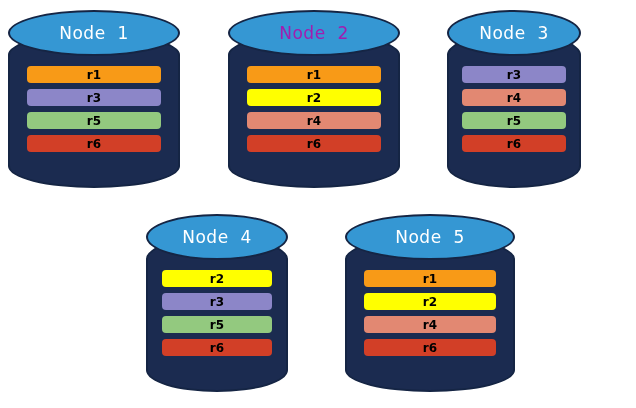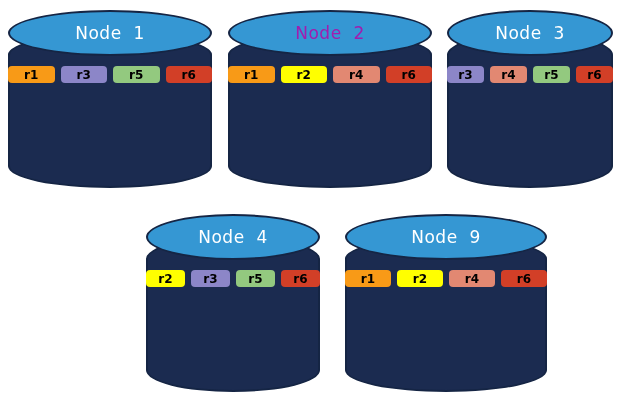--- a/index.html
+++ b/index.html
@@ -18,21 +18,20 @@
   #canvas {
     position: absolute;
     left: 0;
     top: 0;
     width: 636px;
     height: 408px;
   }
 
   .node {
     position: absolute;
-    padding-left: 32px;
   }
 
   
   .cyl-body {
     position: absolute;
     left: 0;
     top: 23px;           
     width: 100%;
     height: calc(100% - 23px);
     background: #1B2B50;
@@ -70,20 +69,21 @@
   }
 
   
   .replicas {
     position: absolute;
     left: 0;
     top: 56px;
     width: 100%;
     z-index: 5;
     display: flex;
+    flex-direction: column;
     align-items: center;
     gap: 6px;
   }
   .replica {
     width: 78%;
     height: 17px;
     border-radius: 4px;
     display: flex;
     align-items: center;
     justify-content: center;
@@ -138,21 +138,21 @@
       <div class="replicas">
         <div class="replica" style="background: rgb(255, 255, 0); color: rgb(0, 0, 0);">r2</div>
         <div class="replica" style="background: rgb(140, 134, 200); color: rgb(0, 0, 0);">r3</div>
         <div class="replica" style="background: rgb(147, 201, 127); color: rgb(0, 0, 0);">r5</div>
         <div class="replica" style="background: rgb(210, 63, 39); color: rgb(0, 0, 0);">r6</div>
       </div>
     </div>
     <div class="node" style="left: 345px; top: 214px; width: 170px; height: 178px;">
       <div class="cyl-body" style="background: rgb(27, 43, 80); border-color: rgb(21, 37, 68);"></div>
       <div class="cyl-top" style="background: rgb(53, 151, 211); border-color: rgb(21, 37, 68);"></div>
-      <div class="cyl-title" style="color: rgb(255, 255, 255);">Node  9</div>
+      <div class="cyl-title" style="color: rgb(255, 255, 255);">Node  5</div>
       <div class="replicas">
         <div class="replica" style="background: rgb(248, 154, 23); color: rgb(0, 0, 0);">r1</div>
         <div class="replica" style="background: rgb(255, 255, 0); color: rgb(0, 0, 0);">r2</div>
         <div class="replica" style="background: rgb(226, 136, 114); color: rgb(0, 0, 0);">r4</div>
         <div class="replica" style="background: rgb(210, 63, 39); color: rgb(0, 0, 0);">r6</div>
       </div>
     </div>
   </div>
 
 </body></html>

